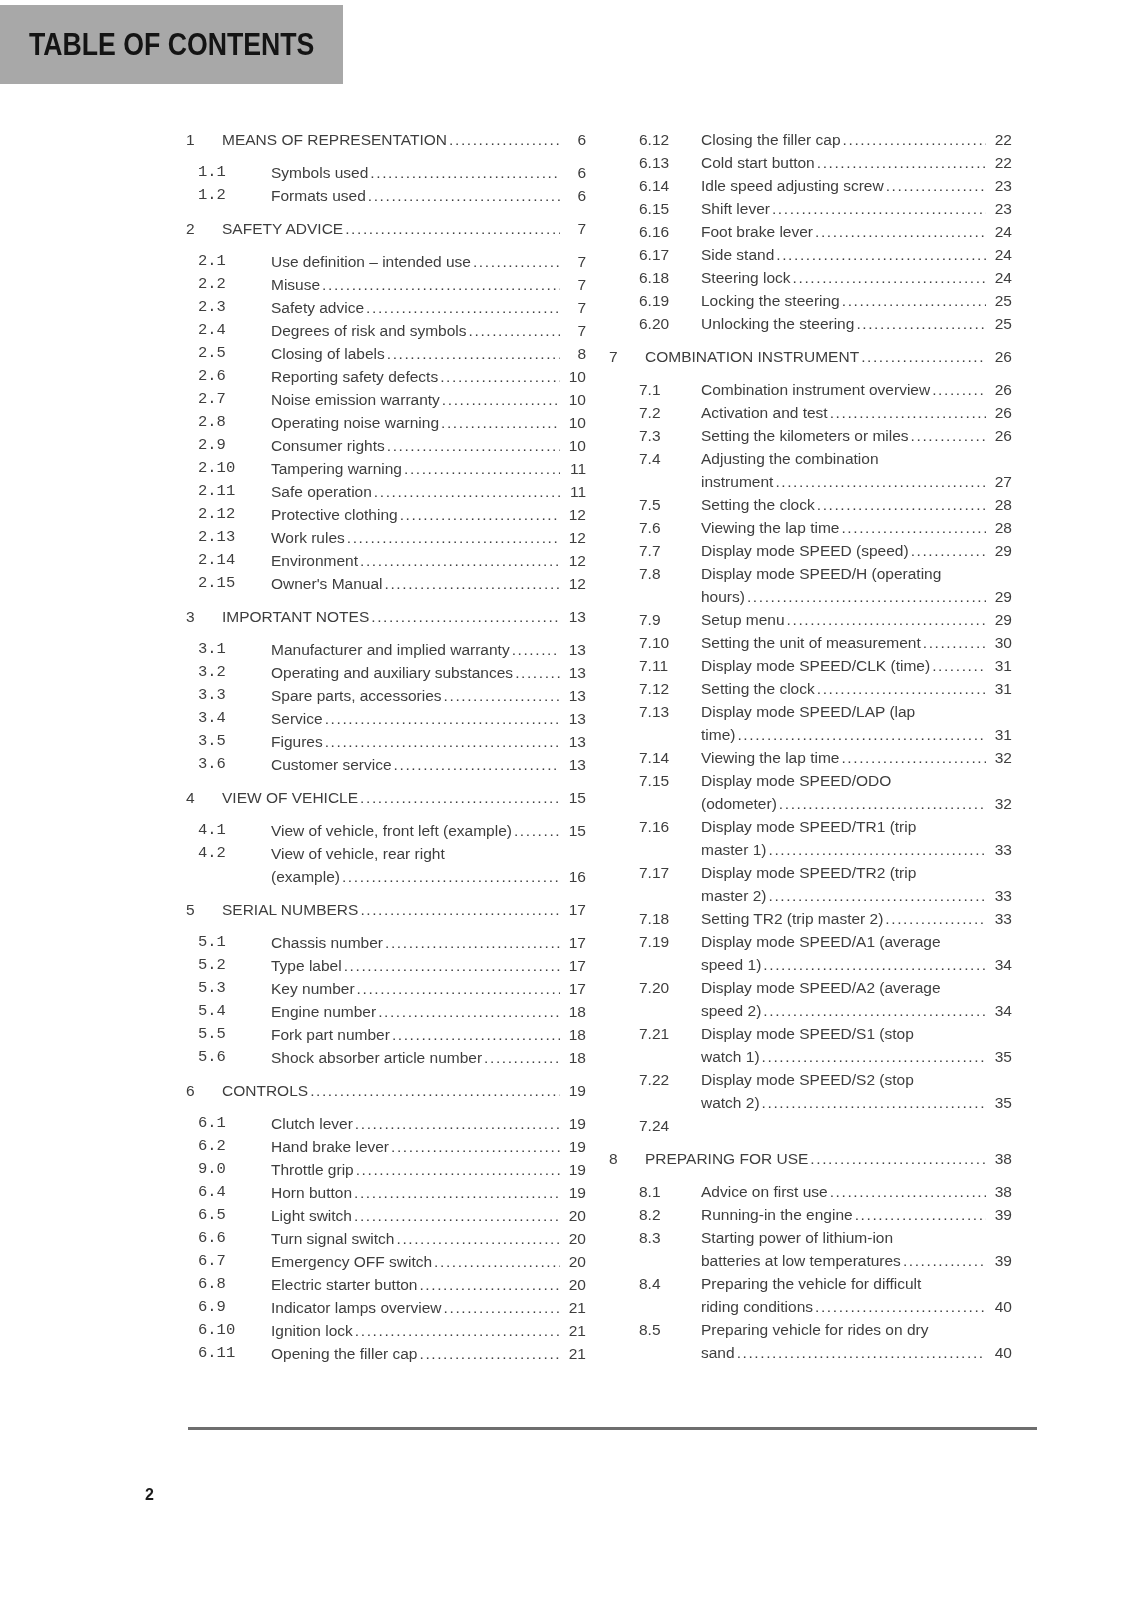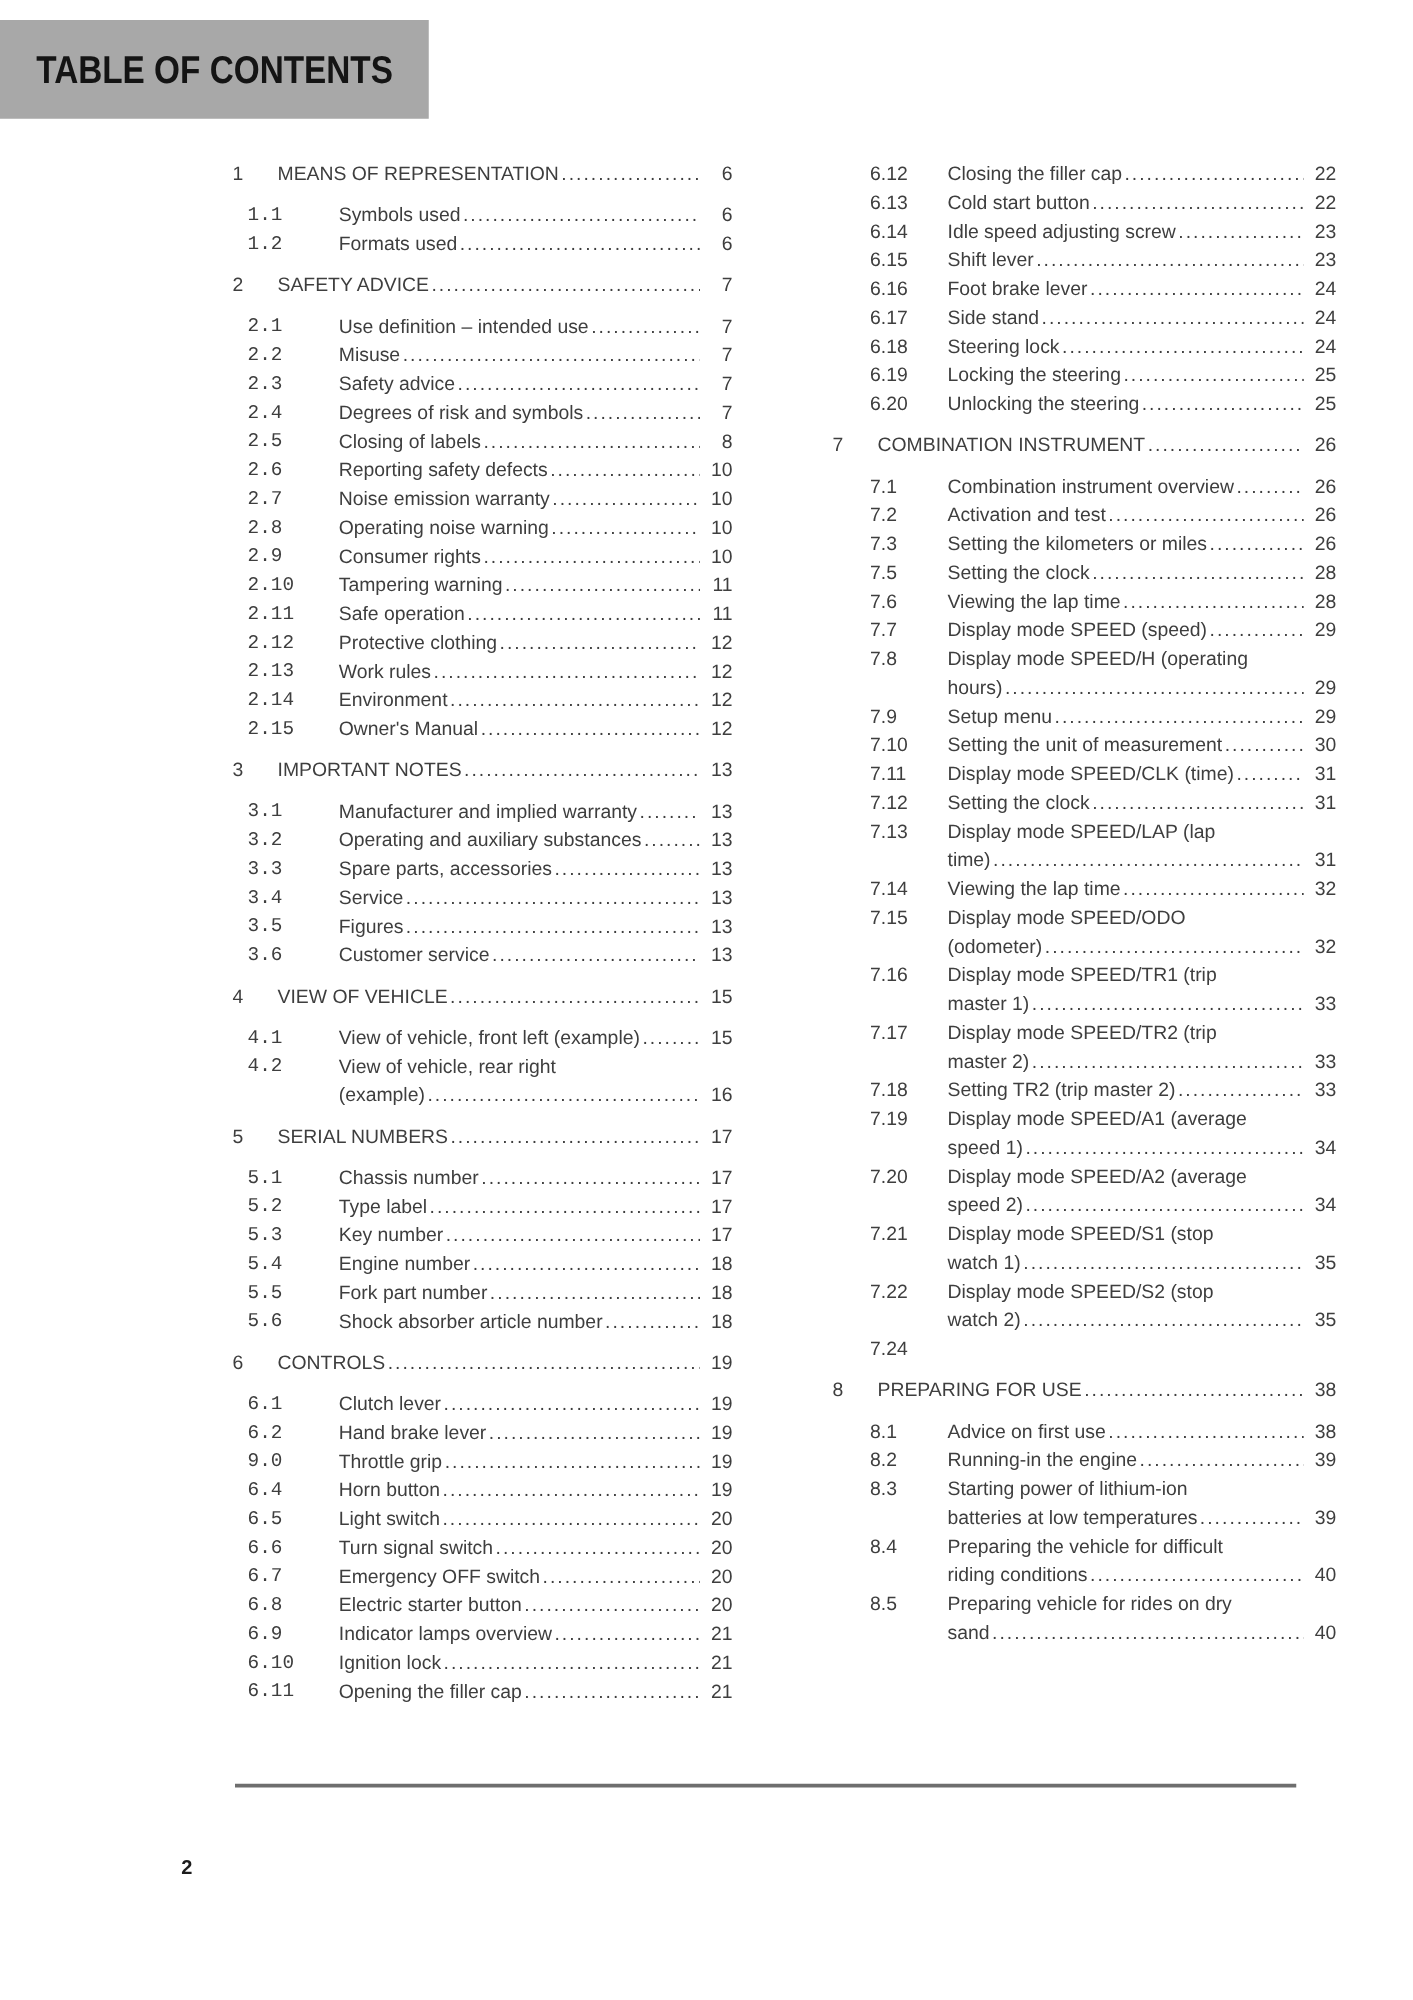--- a/index.html
+++ b/index.html
@@ -1,25 +1,25 @@
 <!DOCTYPE html>
 <html><head>
 <meta charset="utf-8">
 <style>
   html,body{margin:0;padding:0;background:#ffffff;}
   body{font-family:"Liberation Sans",sans-serif;}
   .page{position:relative;width:1130px;height:1600px;background:#ffffff;overflow:hidden;}
 
-  .header-bar{position:absolute;left:0;top:16px;width:343px;height:79px;background:#a8a8a8;display:flex;align-items:center;}
+  .header-bar{position:absolute;left:0;top:5px;width:343px;height:79px;background:#a8a8a8;display:flex;align-items:center;}
   .header-title{margin-left:29px;font-size:31px;font-weight:bold;color:#141414;white-space:nowrap;
                 transform:scaleX(0.86);transform-origin:left center;}
 
   .col{position:absolute;top:128px;font-size:15.5px;line-height:23px;color:#3e3e3e;}
   .col-left{left:186px;width:400px;}
-  .col-right{left:666px;width:403px;}
+  .col-right{left:609px;width:403px;}
 
   .row{display:flex;align-items:flex-start;}
   .row.section{margin:10px 0;}
   .col > .row:first-child{margin-top:0;}
   .num{flex:0 0 auto;}
   .section .num{flex:0 0 36px;}
   .col-left .item .num{flex:0 0 73px;margin-left:12px;font-family:Liberation Mono, monospace;}
   .col-right .item .num{flex:0 0 62px;margin-left:30px;}
   .body{flex:1;min-width:0;display:block;}
   .line{display:flex;align-items:baseline;}
@@ -649,20 +649,33 @@
         <span class="num">7.3</span>
         <span class="body">
           <span class="line">
             <span class="txt">Setting the kilometers or miles</span>
             <span class="dots"></span>
             <span class="pg">26</span>
           </span>
         </span>
       </div>
       <div class="row item">
+        <span class="num">7.4</span>
+        <span class="body">
+          <span class="line">
+            <span class="txt">Adjusting the combination</span>
+          </span>
+          <span class="line">
+            <span class="txt">instrument</span>
+            <span class="dots"></span>
+            <span class="pg">27</span>
+          </span>
+        </span>
+      </div>
+      <div class="row item">
         <span class="num">7.5</span>
         <span class="body">
           <span class="line">
             <span class="txt">Setting the clock</span>
             <span class="dots"></span>
             <span class="pg">28</span>
           </span>
         </span>
       </div>
       <div class="row item">

